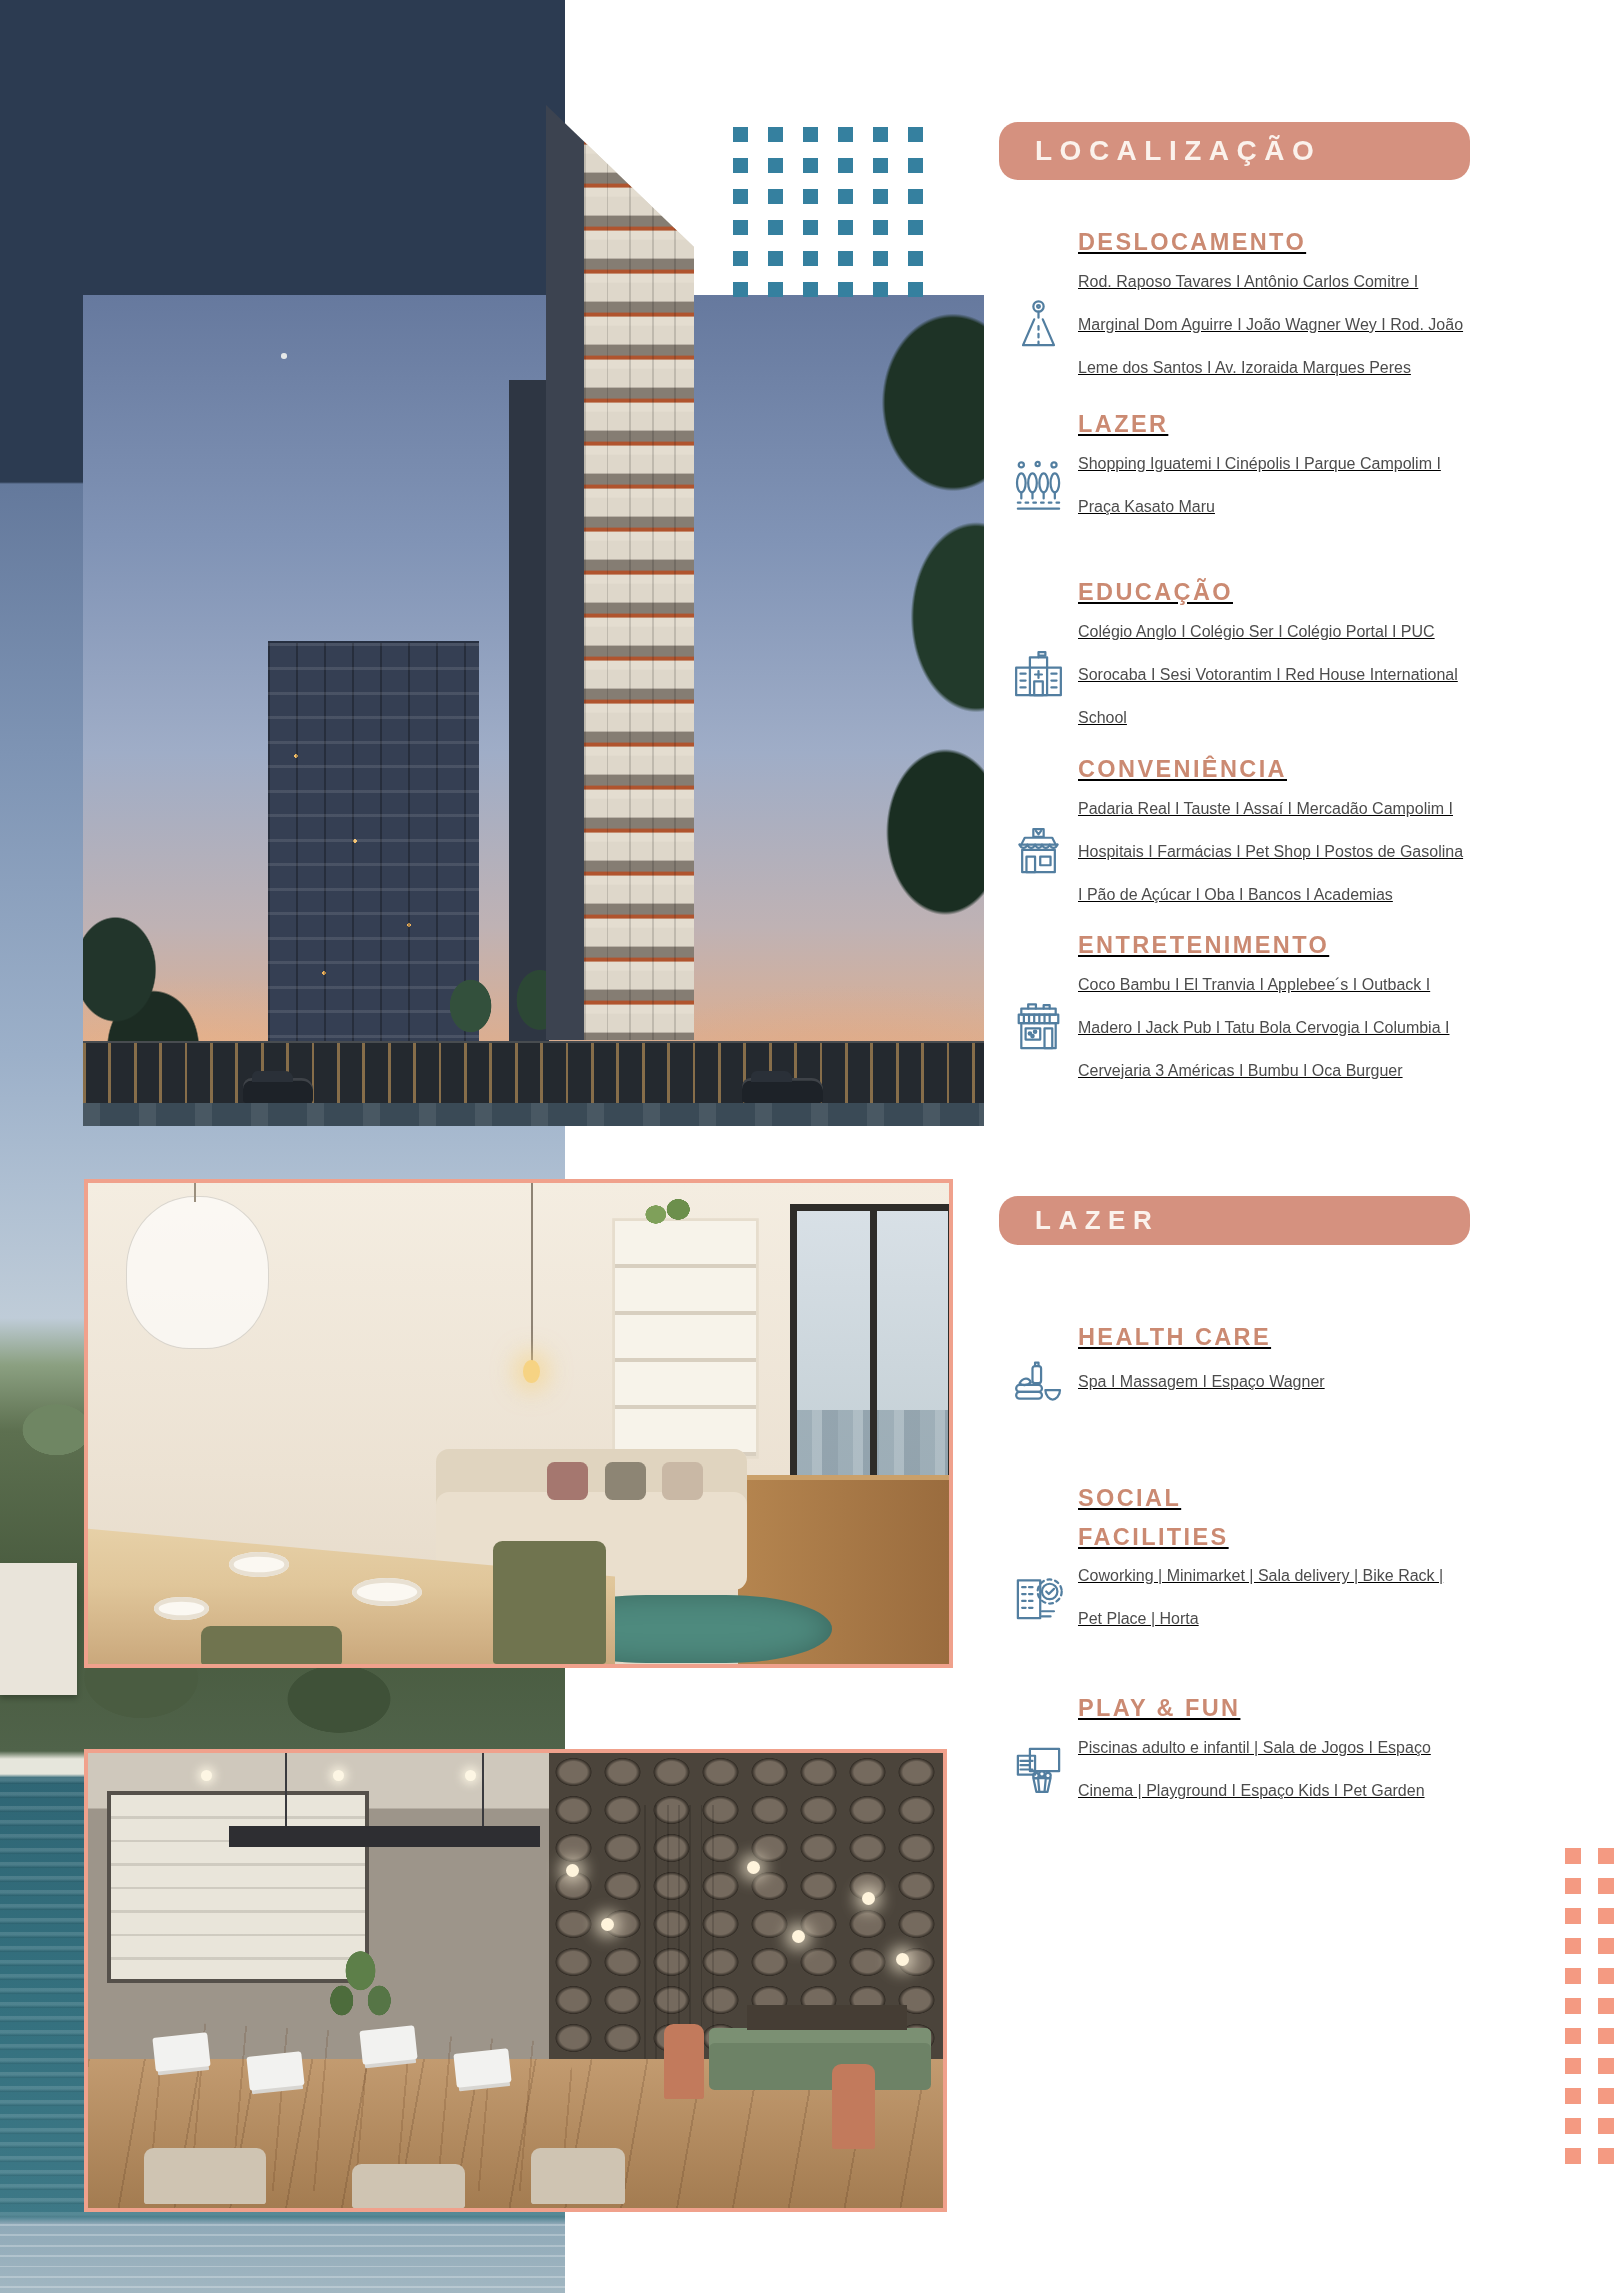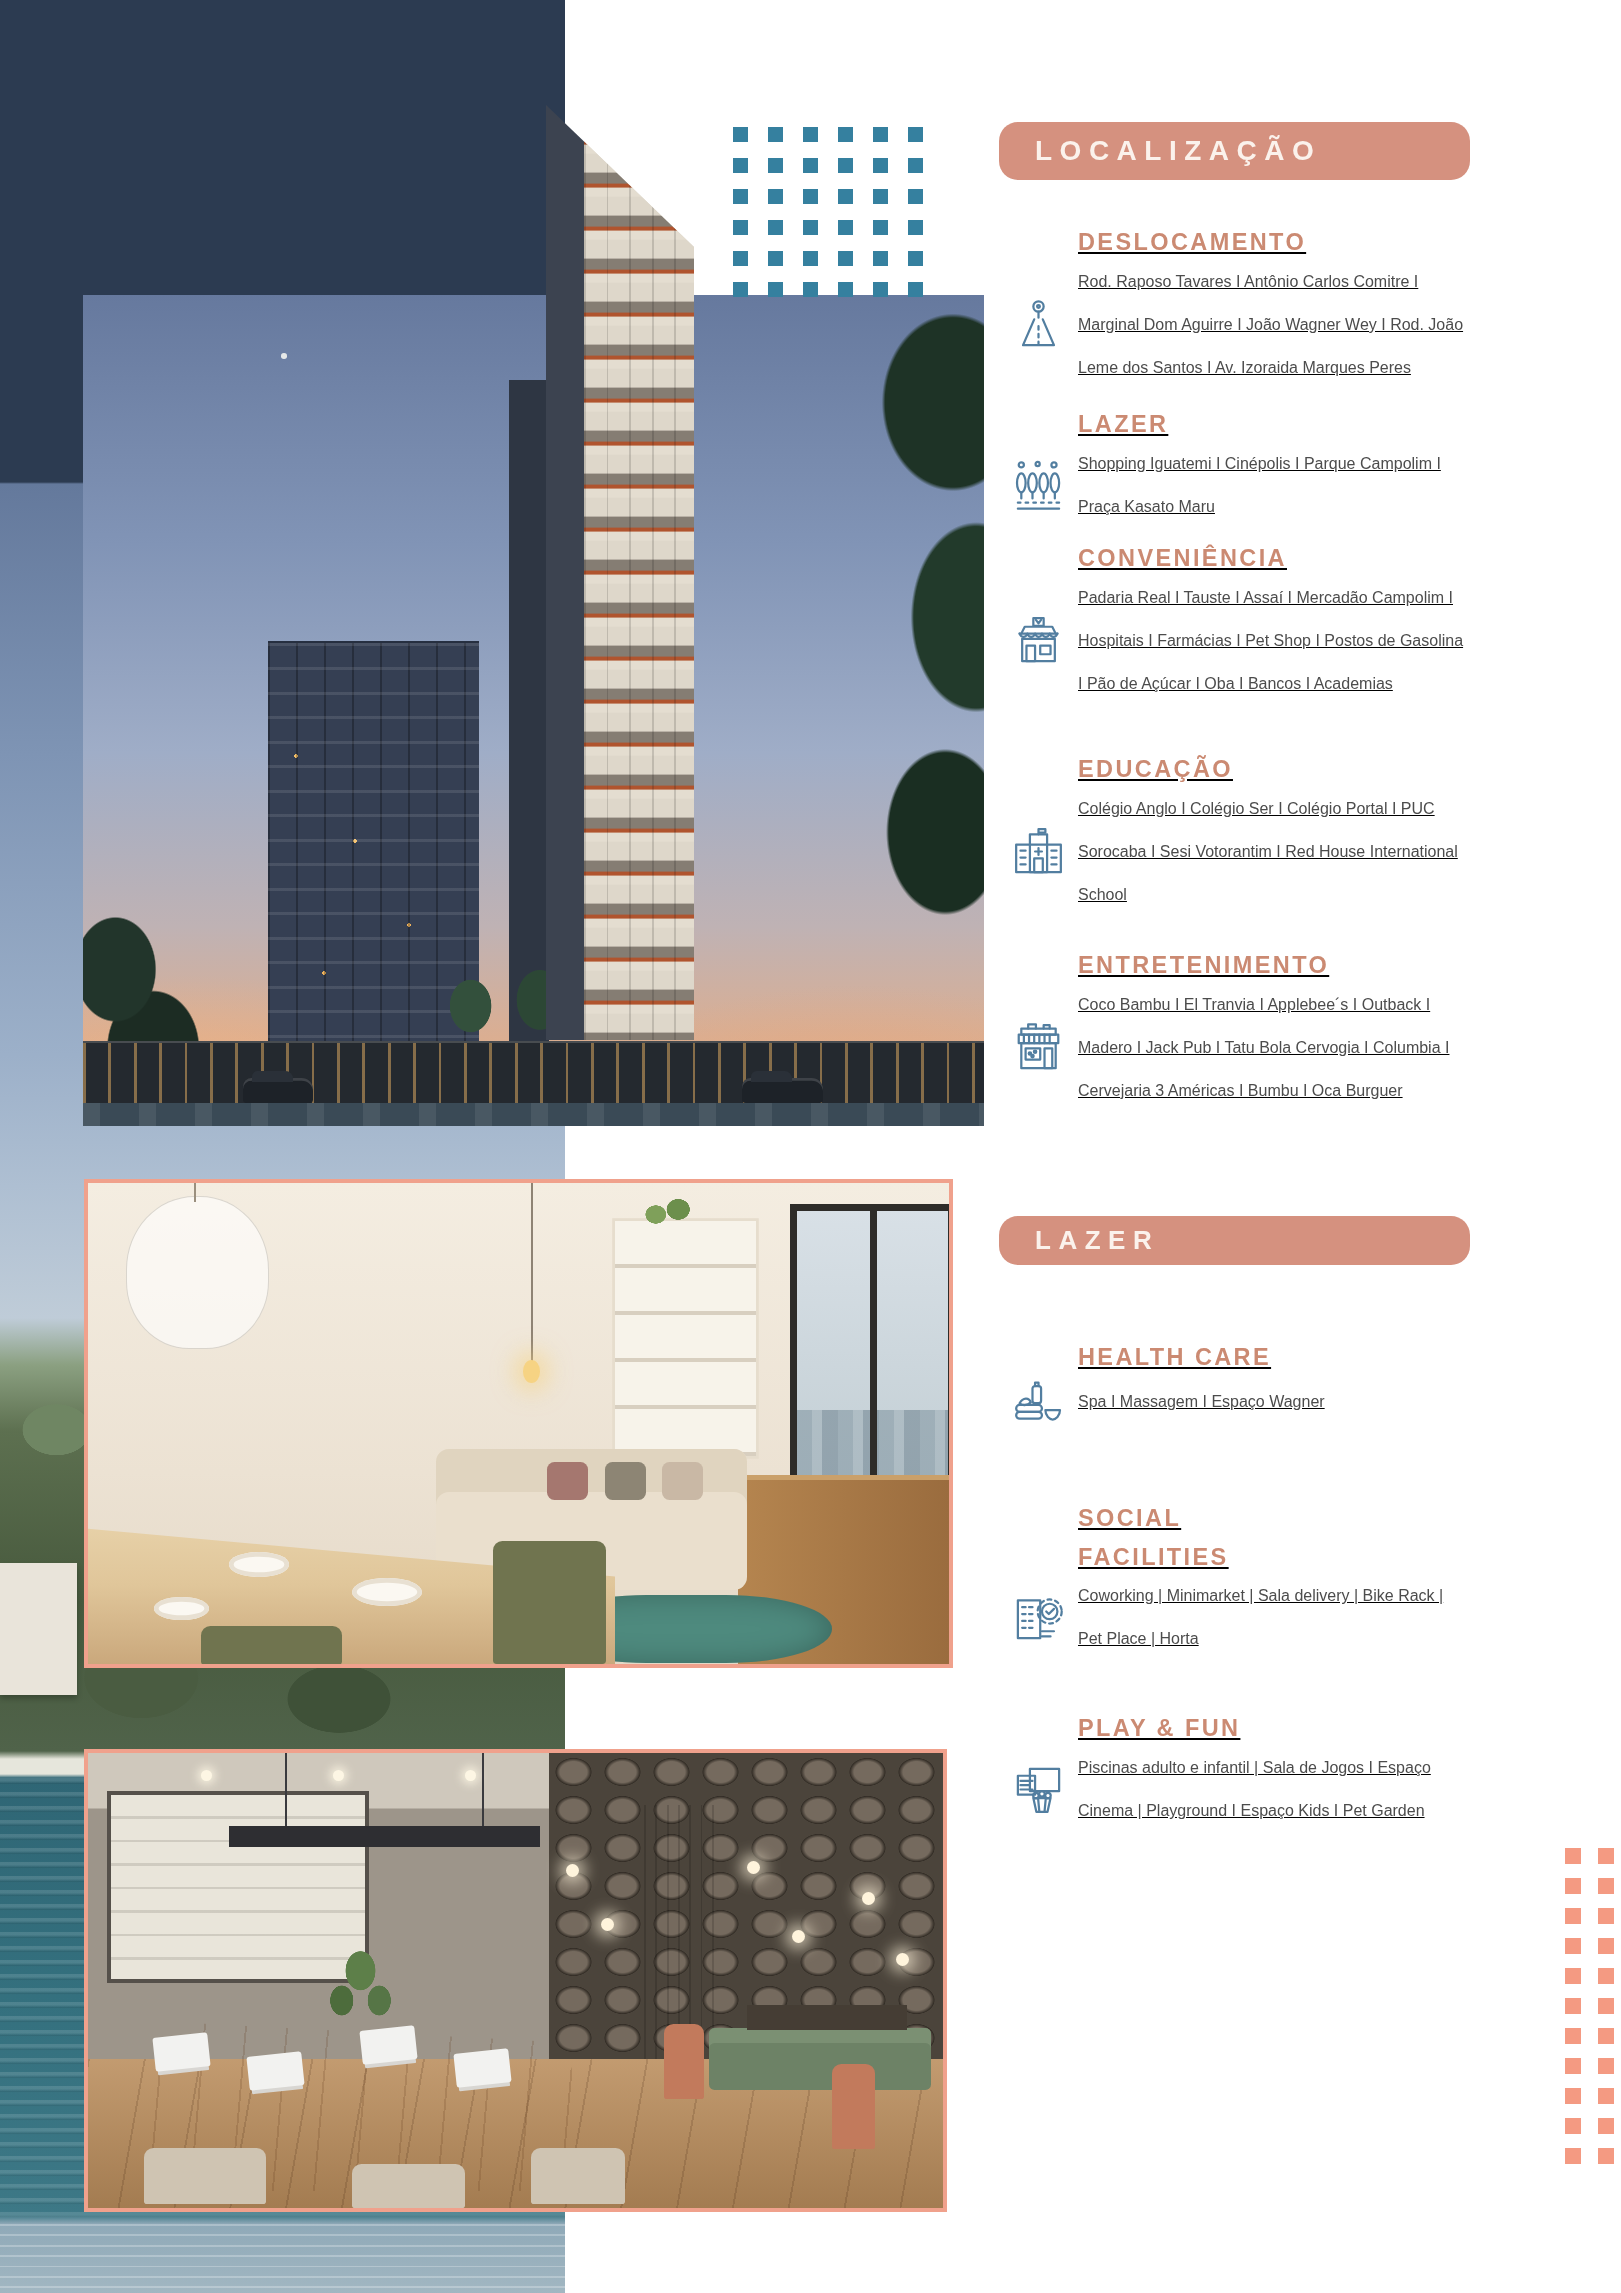--- a/index.html
+++ b/index.html
@@ -350,57 +350,57 @@
               <ellipse cx="51" cy="29" rx="5" ry="11"></ellipse>
               <path d="M12 40v7M25 40v7M38 40v7M51 40v7"></path>
               <path d="M8 52h48" stroke-dasharray="3 6"></path>
               <path d="M8 59h48"></path>
             </svg>
           </div>
         <div class="body">Shopping Iguatemi I Cinépolis I Parque Campolim I Praça Kasato Maru</div>
       </div>
     </div>
 
+    <div class="cat" style="margin-top:51px;">
+      <div class="label">EDUCAÇÃO</div>
+      <div class="row">
+        <div class="iconbox">
+            <svg class="cat-icon" viewBox="0 0 64 64">
+              <rect x="6" y="24" width="52" height="32"></rect>
+              <rect x="22" y="12" width="20" height="44"></rect>
+              <path d="M32 12V6h8v4h-8"></path>
+              <rect x="27" y="40" width="10" height="16"></rect>
+              <path d="M32 28v8M28 32h8"></path>
+              <path d="M11 31h6M11 39h6M11 47h6M47 31h6M47 39h6M47 47h6"></path>
+            </svg>
+          </div>
+        <div class="body">Colégio Anglo I Colégio Ser I Colégio Portal I PUC Sorocaba I Sesi Votorantim I Red House International School</div>
+      </div>
+    </div>
+
     <div class="cat" style="margin-top:17px;">
       <div class="label">CONVENIÊNCIA</div>
       <div class="row">
         <div class="iconbox">
             <svg class="cat-icon" viewBox="0 0 64 64">
               <rect x="26" y="6" width="12" height="9"></rect>
               <path d="M29 8l3 4 3-4"></path>
               <path d="M12 24l4-8h32l4 8"></path>
               <path d="M10 24h44"></path>
               <path d="M10 24c2 5 7 5 9 0c2 5 7 5 9 0c2 5 7 5 8 0c2 5 7 5 9 0c2 5 7 5 9 0"></path>
               <rect x="13" y="30" width="38" height="26"></rect>
               <rect x="18" y="38" width="10" height="18"></rect>
               <rect x="34" y="38" width="12" height="10"></rect>
             </svg>
           </div>
         <div class="body">Padaria Real I Tauste I Assaí I Mercadão Campolim I Hospitais I Farmácias I Pet Shop I Postos de Gasolina I Pão de Açúcar I Oba I Bancos I Academias</div>
       </div>
     </div>
 
-    <div class="cat" style="margin-top:51px;">
-      <div class="label">EDUCAÇÃO</div>
-      <div class="row">
-        <div class="iconbox">
-            <svg class="cat-icon" viewBox="0 0 64 64">
-              <rect x="6" y="24" width="52" height="32"></rect>
-              <rect x="22" y="12" width="20" height="44"></rect>
-              <path d="M32 12V6h8v4h-8"></path>
-              <rect x="27" y="40" width="10" height="16"></rect>
-              <path d="M32 28v8M28 32h8"></path>
-              <path d="M11 31h6M11 39h6M11 47h6M47 31h6M47 39h6M47 47h6"></path>
-            </svg>
-          </div>
-        <div class="body">Colégio Anglo I Colégio Ser I Colégio Portal I PUC Sorocaba I Sesi Votorantim I Red House International School</div>
-      </div>
-    </div>
-
-    <div class="cat" style="margin-top:36px;">
+    <div class="cat" style="margin-top:16px;">
       <div class="label">ENTRETENIMENTO</div>
       <div class="row">
         <div class="iconbox">
             <svg class="cat-icon" viewBox="0 0 64 64">
               <path d="M20 10V5h9v5M38 10V6h7v4"></path>
               <rect x="12" y="10" width="40" height="7"></rect>
               <rect x="9" y="17" width="46" height="10"></rect>
               <path d="M15 17v10M21 17v10M27 17v10M33 17v10M39 17v10M45 17v10"></path>
               <rect x="12" y="27" width="40" height="29"></rect>
               <rect x="17" y="33" width="17" height="13"></rect>

